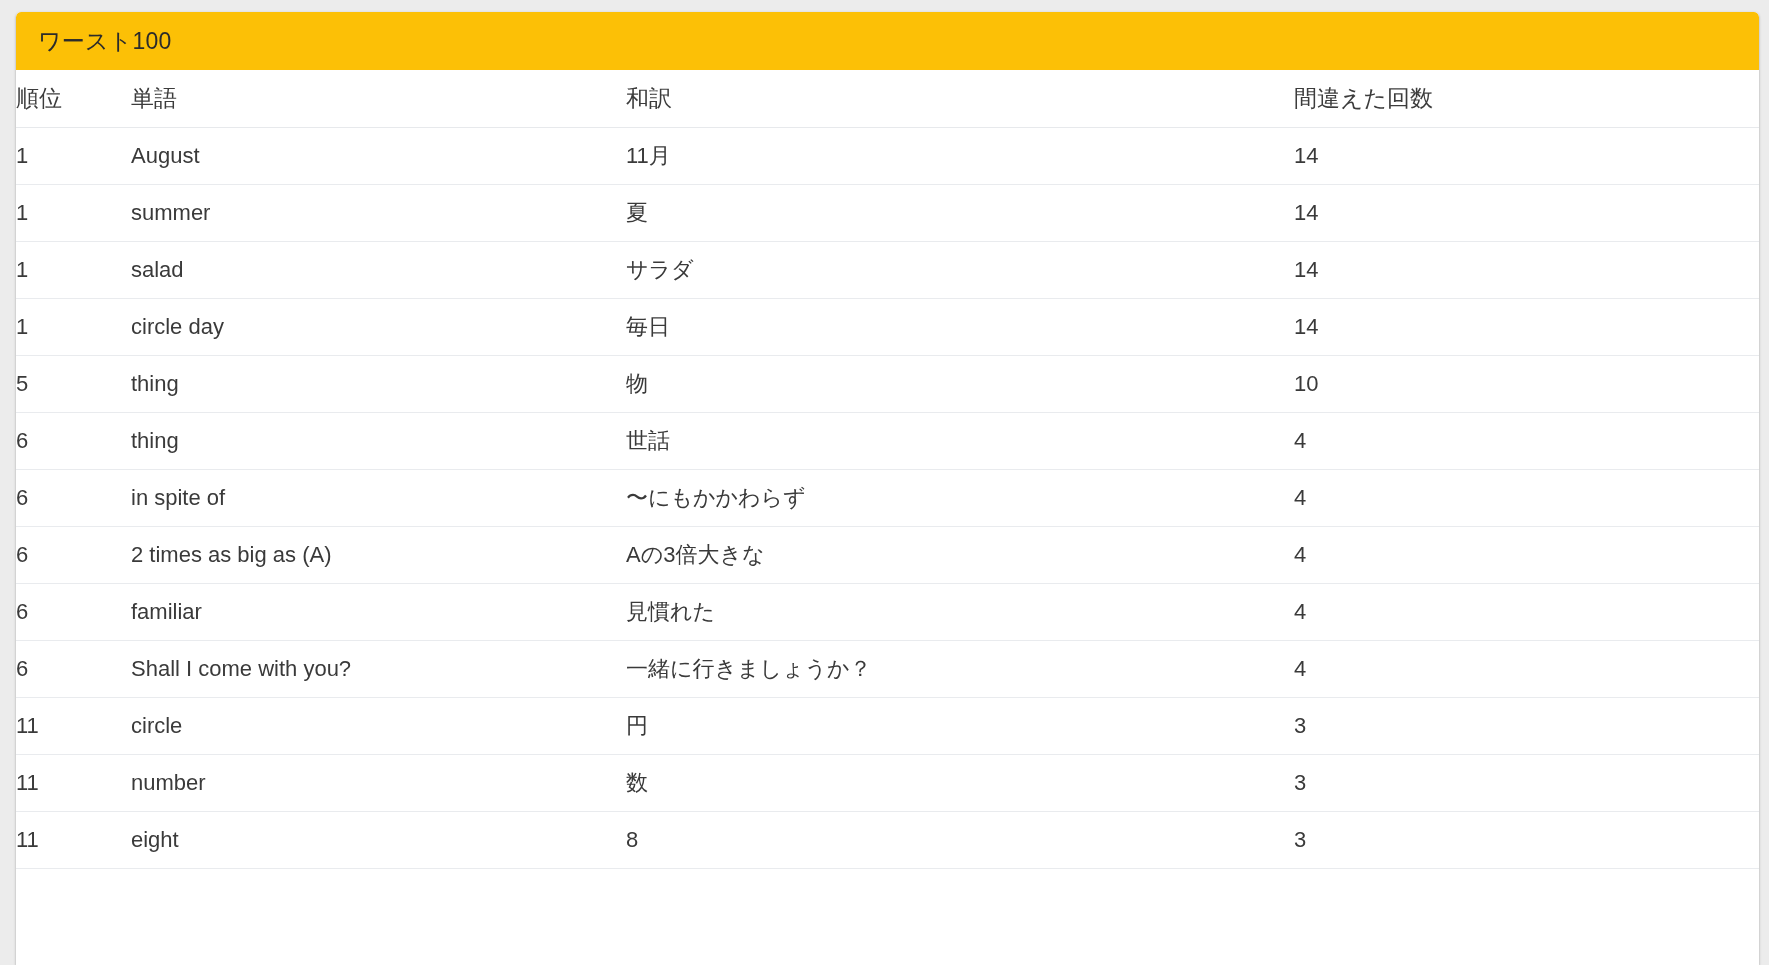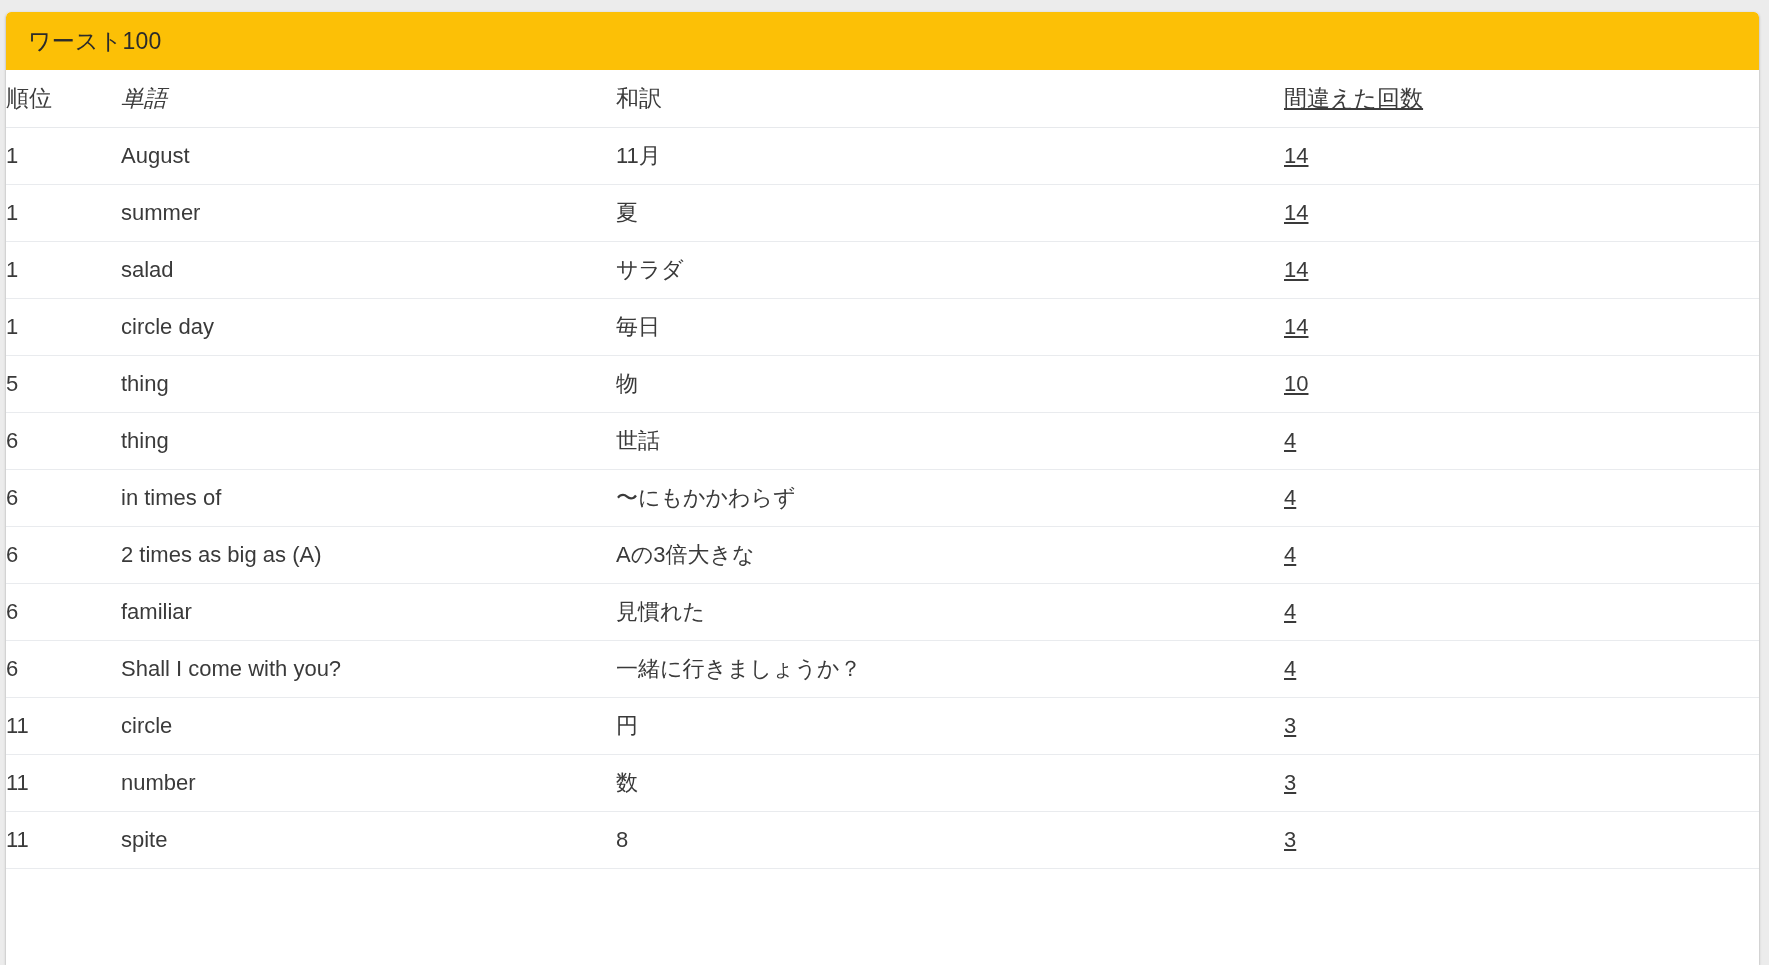--- a/index.html
+++ b/index.html
@@ -10,21 +10,21 @@
     overflow: hidden;
     background: #eeeeee;
     font-family: "Liberation Sans", "DejaVu Sans", sans-serif;
   }
 
   #app {
     position: relative;
     width: 1769px;
     height: 965px;
     background: #ececec;
-    padding: 12px 10px 0 6px;
+    padding: 12px 10px 0 16px;
   }
 
   .card {
     position: relative;
     width: 100%;
     height: 100%;
     background: #ffffff;
     border-radius: 5px 5px 0 0;
     box-shadow: 0 1px 3px rgba(0,0,0,0.22), 0 1px 2px rgba(0,0,0,0.12);
     overflow: hidden;
@@ -76,24 +76,24 @@
     color: #3a3a3a;
     border-bottom: 1px solid #e9ebee;
     padding: 0;
     white-space: nowrap;
     overflow: hidden;
   }
 
   .pad-rank  { padding-left: 40px; }
   .pad-word  { padding-left: 35px; }
   .pad-trans { padding-left: 20px; }
-  .pad-count { padding-left: 18px; text-decoration: underline; }
+  .pad-count { padding-left: 18px; }
 
   thead th.pad-rank  { padding-left: 40px; margin-top: 44px; }
-  thead th.pad-word  { padding-left: 35px; font-style: italic; }
+  thead th.pad-word  { padding-left: 35px; }
   thead th.pad-trans { padding-left: 20px; }
   thead th.pad-count { padding-left: 18px; }
 </style>
 </head>
 <body>
 
 <div id="app">
   <div class="card">
 
     <div class="card-header" style="background: rgb(252, 192, 6);">
@@ -147,21 +147,21 @@
             <td class="pad-count">10</td>
           </tr>
           <tr>
             <td class="pad-rank">6</td>
             <td class="pad-word">thing</td>
             <td class="pad-trans">世話</td>
             <td class="pad-count">4</td>
           </tr>
           <tr>
             <td class="pad-rank">6</td>
-            <td class="pad-word">in times of</td>
+            <td class="pad-word">in spite of</td>
             <td class="pad-trans">〜にもかかわらず</td>
             <td class="pad-count">4</td>
           </tr>
           <tr>
             <td class="pad-rank">6</td>
             <td class="pad-word">2 times as big as (A)</td>
             <td class="pad-trans">Aの3倍大きな</td>
             <td class="pad-count">4</td>
           </tr>
           <tr>
@@ -183,21 +183,21 @@
             <td class="pad-count">3</td>
           </tr>
           <tr>
             <td class="pad-rank">11</td>
             <td class="pad-word">number</td>
             <td class="pad-trans">数</td>
             <td class="pad-count">3</td>
           </tr>
           <tr>
             <td class="pad-rank">11</td>
-            <td class="pad-word">spite</td>
+            <td class="pad-word">eight</td>
             <td class="pad-trans">8</td>
             <td class="pad-count">3</td>
           </tr>
         </tbody>
     </table>
 
   </div>
 </div>
 
 </body></html>

